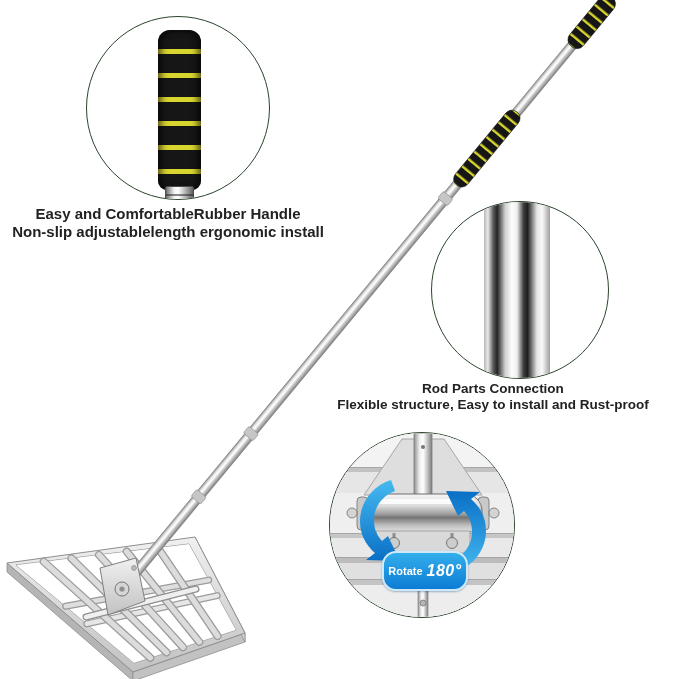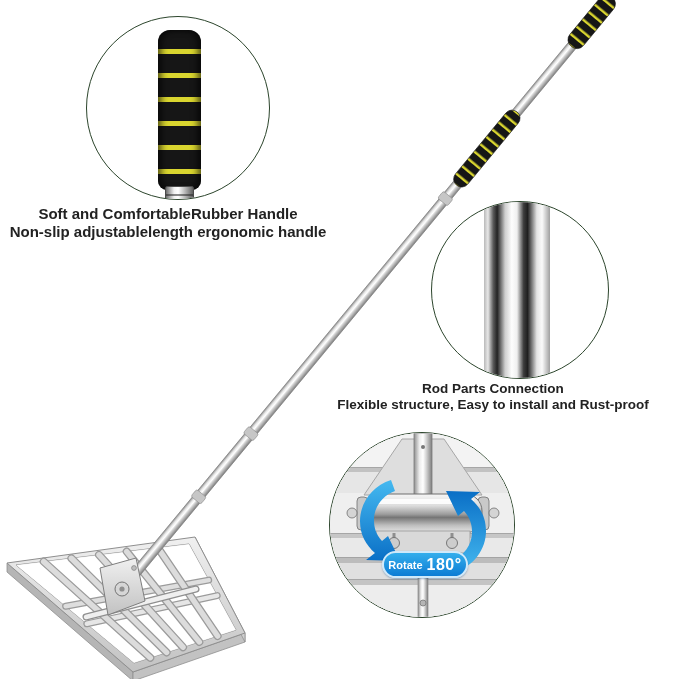--- a/index.html
+++ b/index.html
@@ -29,28 +29,28 @@
   }
   .ferrule::after{content:"";position:absolute;left:0;right:0;top:7px;height:2px;background:rgba(40,40,40,.55);}
   
   .rod-zoom{
     position:absolute;left:52px;top:-2px;width:66px;height:182px;
     background:linear-gradient(90deg,#b9b9b9 0%,#e8e8e8 6%,#5a5a5a 14%,#232323 20%,#cfcfcf 32%,#fdfdfd 42%,#efefef 50%,#3d3d3d 60%,#1f1f1f 66%,#e4e4e4 80%,#fafafa 88%,#9f9f9f 100%);
   }
   
   .c3 svg{position:absolute;left:0;top:0;}
   .badge{
-    position:absolute;left:52px;top:118px;width:86px;height:27px;border-radius:14px;
+    position:absolute;left:52px;top:118px;width:86px;height:40px;border-radius:14px;
     background:linear-gradient(180deg,#33aeec,#0d7cd4);
     border:2px solid #cfe9fa;box-sizing:border-box;
     display:flex;align-items:center;justify-content:center;gap:4px;color:#ffffff;
     box-shadow:0 1px 2px rgba(0,60,120,.35);
   }
   .badge .lbl{font-size:11px;font-weight:700;}
-  .badge .val{font-size:16px;font-weight:700;letter-spacing:.5px;}
+  .badge .val{font-size:16px;font-weight:700;font-style:italic;letter-spacing:.5px;}
   
   .caption{position:absolute;text-align:center;color:#222222;font-weight:700;white-space:nowrap;}
   .cap1{left:0;top:205px;width:336px;font-size:15px;line-height:18px;}
   .cap2{left:304px;top:381px;width:378px;font-size:13.5px;line-height:16px;}
   .cap3{left:244px;top:623px;width:378px;font-size:14.5px;line-height:16.5px;}
 </style>
 </head>
 <body>
 
 <div class="stage">
@@ -199,21 +199,21 @@
       <path id="arrowL" d="M61,47 C42,53 30,70 30,88 C30,102 36,112 45,120 L36,127 L70,128 L58,103 L52,108 C46,101 44,95 44,87 C44,74 52,63 65,58 Z" fill="url(#gArrow)"></path>
       <use href="#arrowL" transform="rotate(180 93 93)"></use>
     </svg>
     <div class="badge">
       <span class="lbl">Rotate</span>
       <span class="val">180°</span>
     </div>
   </div>
 
   <div class="caption cap1">
-    <div>Soft and ComfortableRubber Handle</div>
-    <div>Non-slip adjustablelength ergonomic handle</div>
+    <div>Easy and ComfortableRubber Handle</div>
+    <div>Non-slip adjustablelength ergonomic install</div>
   </div>
   <div class="caption cap2">
     <div>Rod Parts Connection</div>
     <div>Flexible structure, Easy to install and Rust-proof</div>
   </div>
 
 </div>
 
 </body></html>

